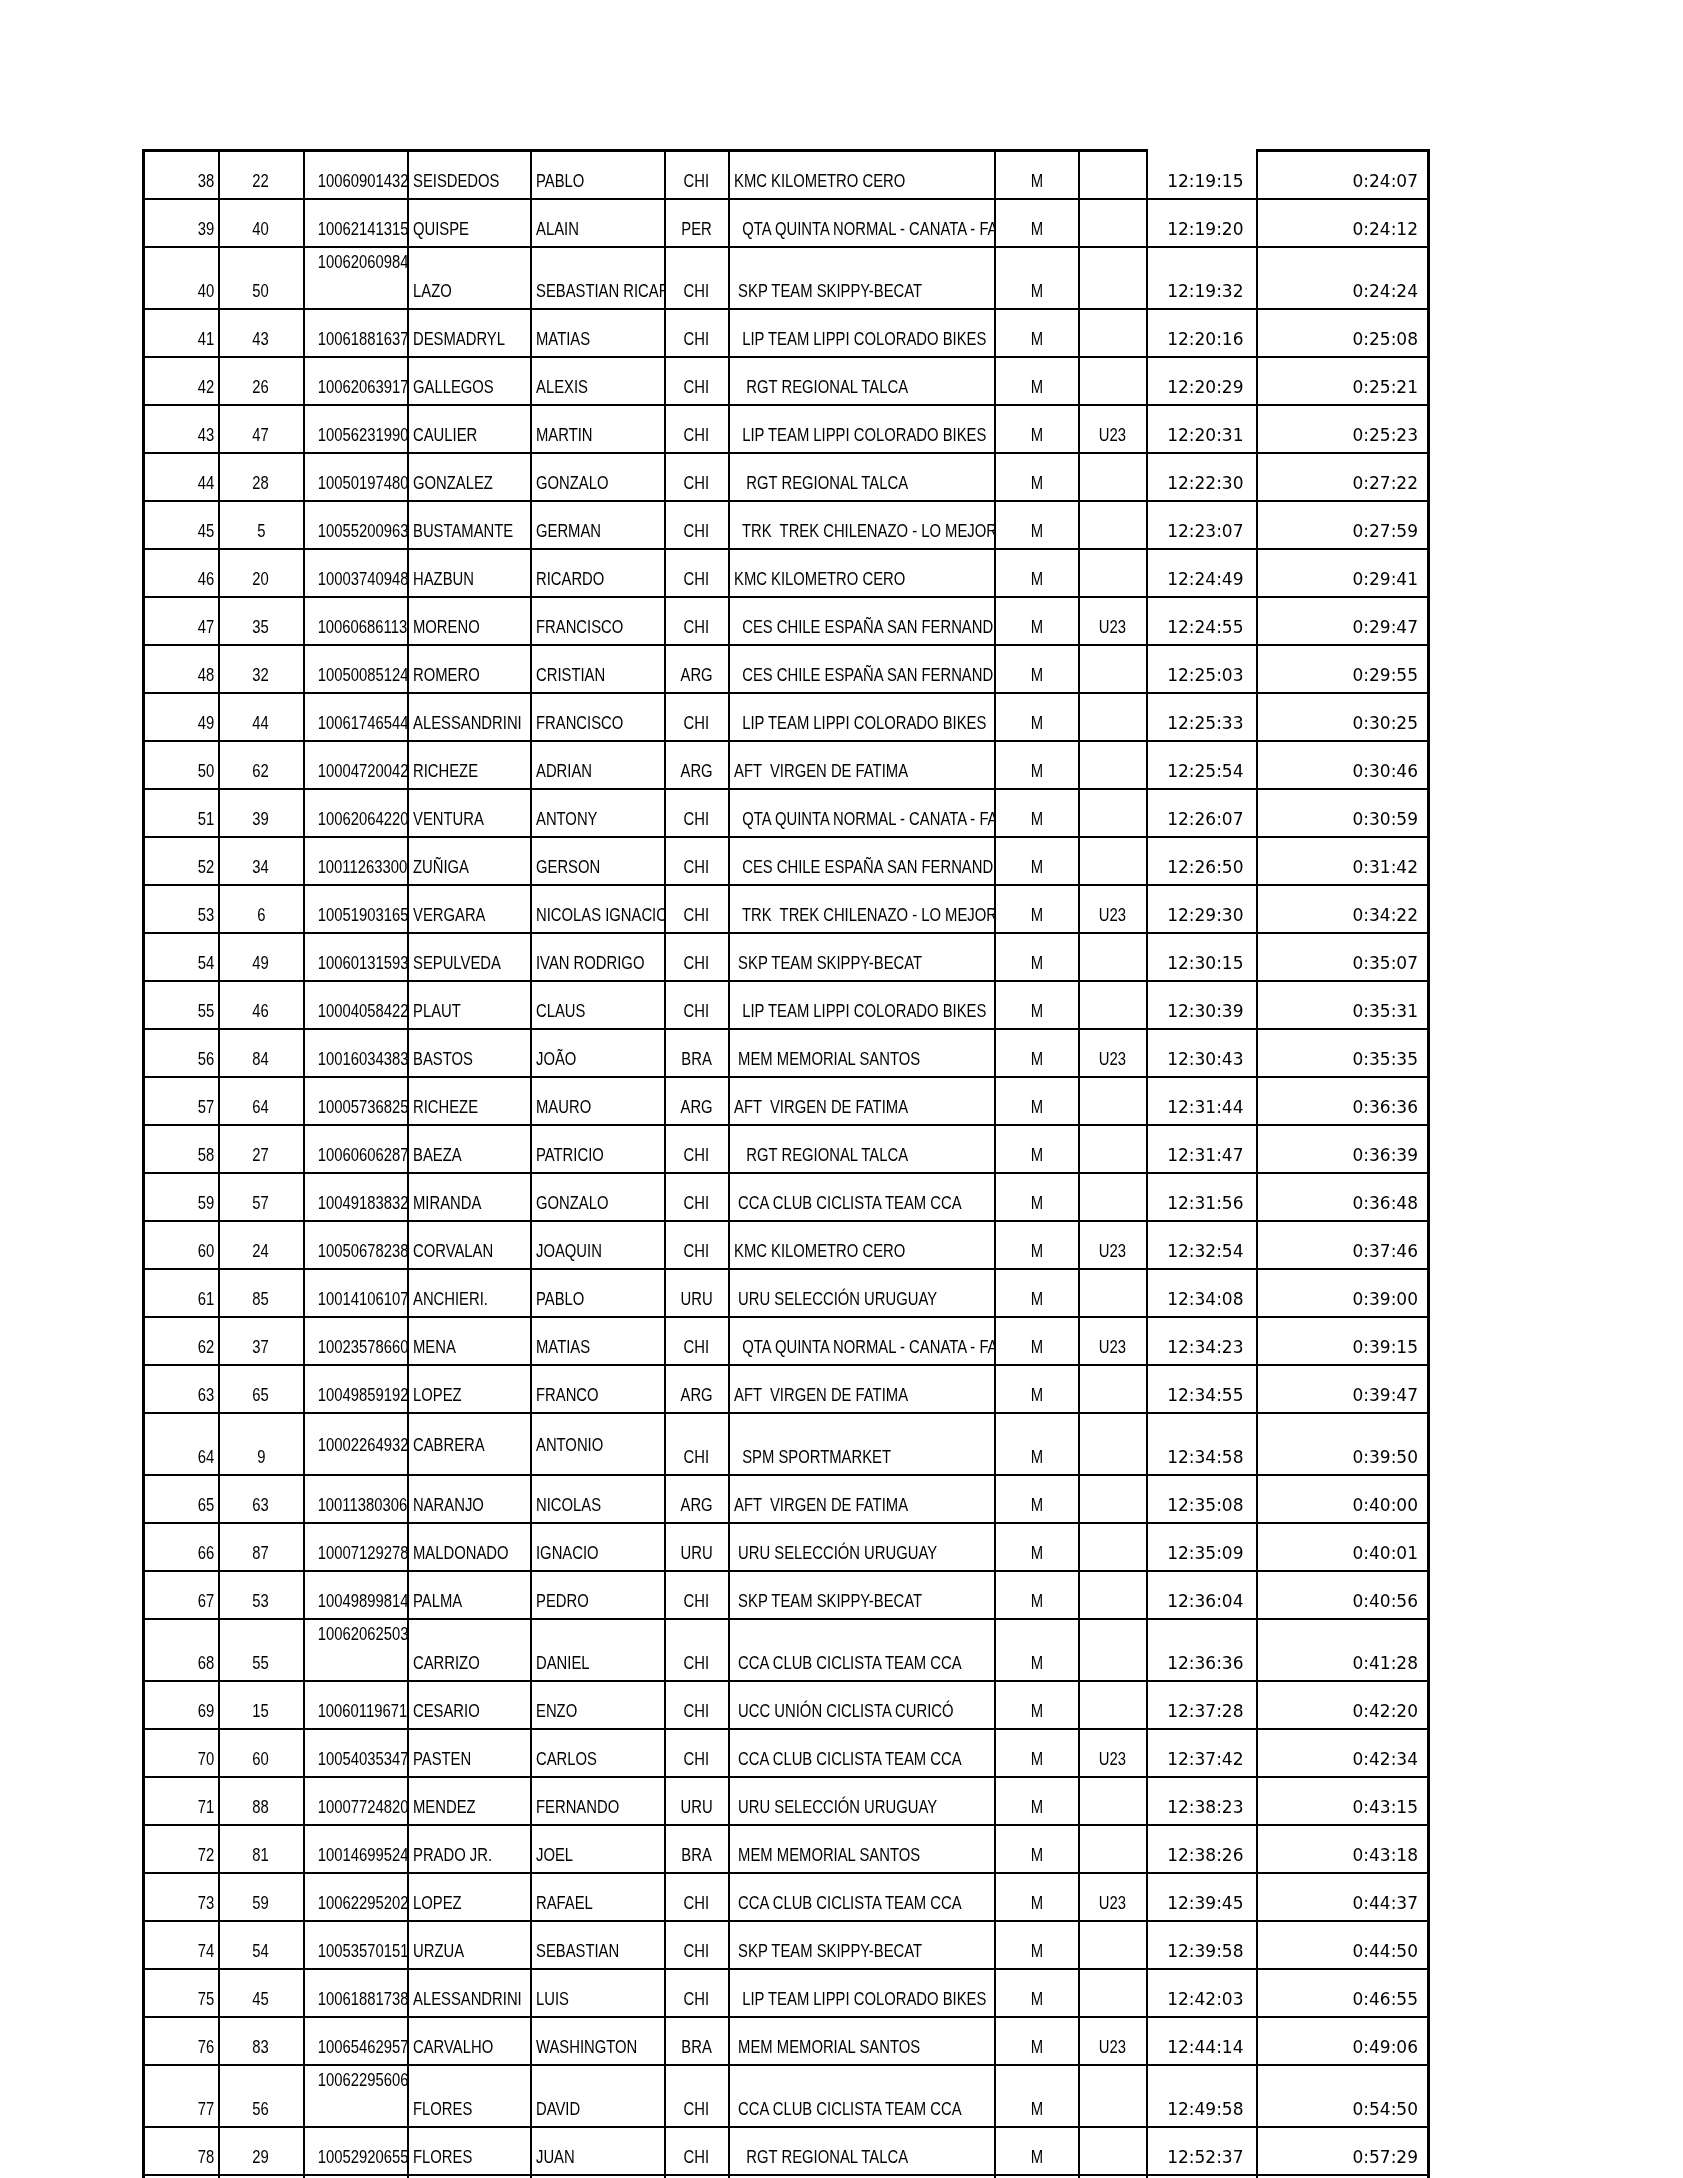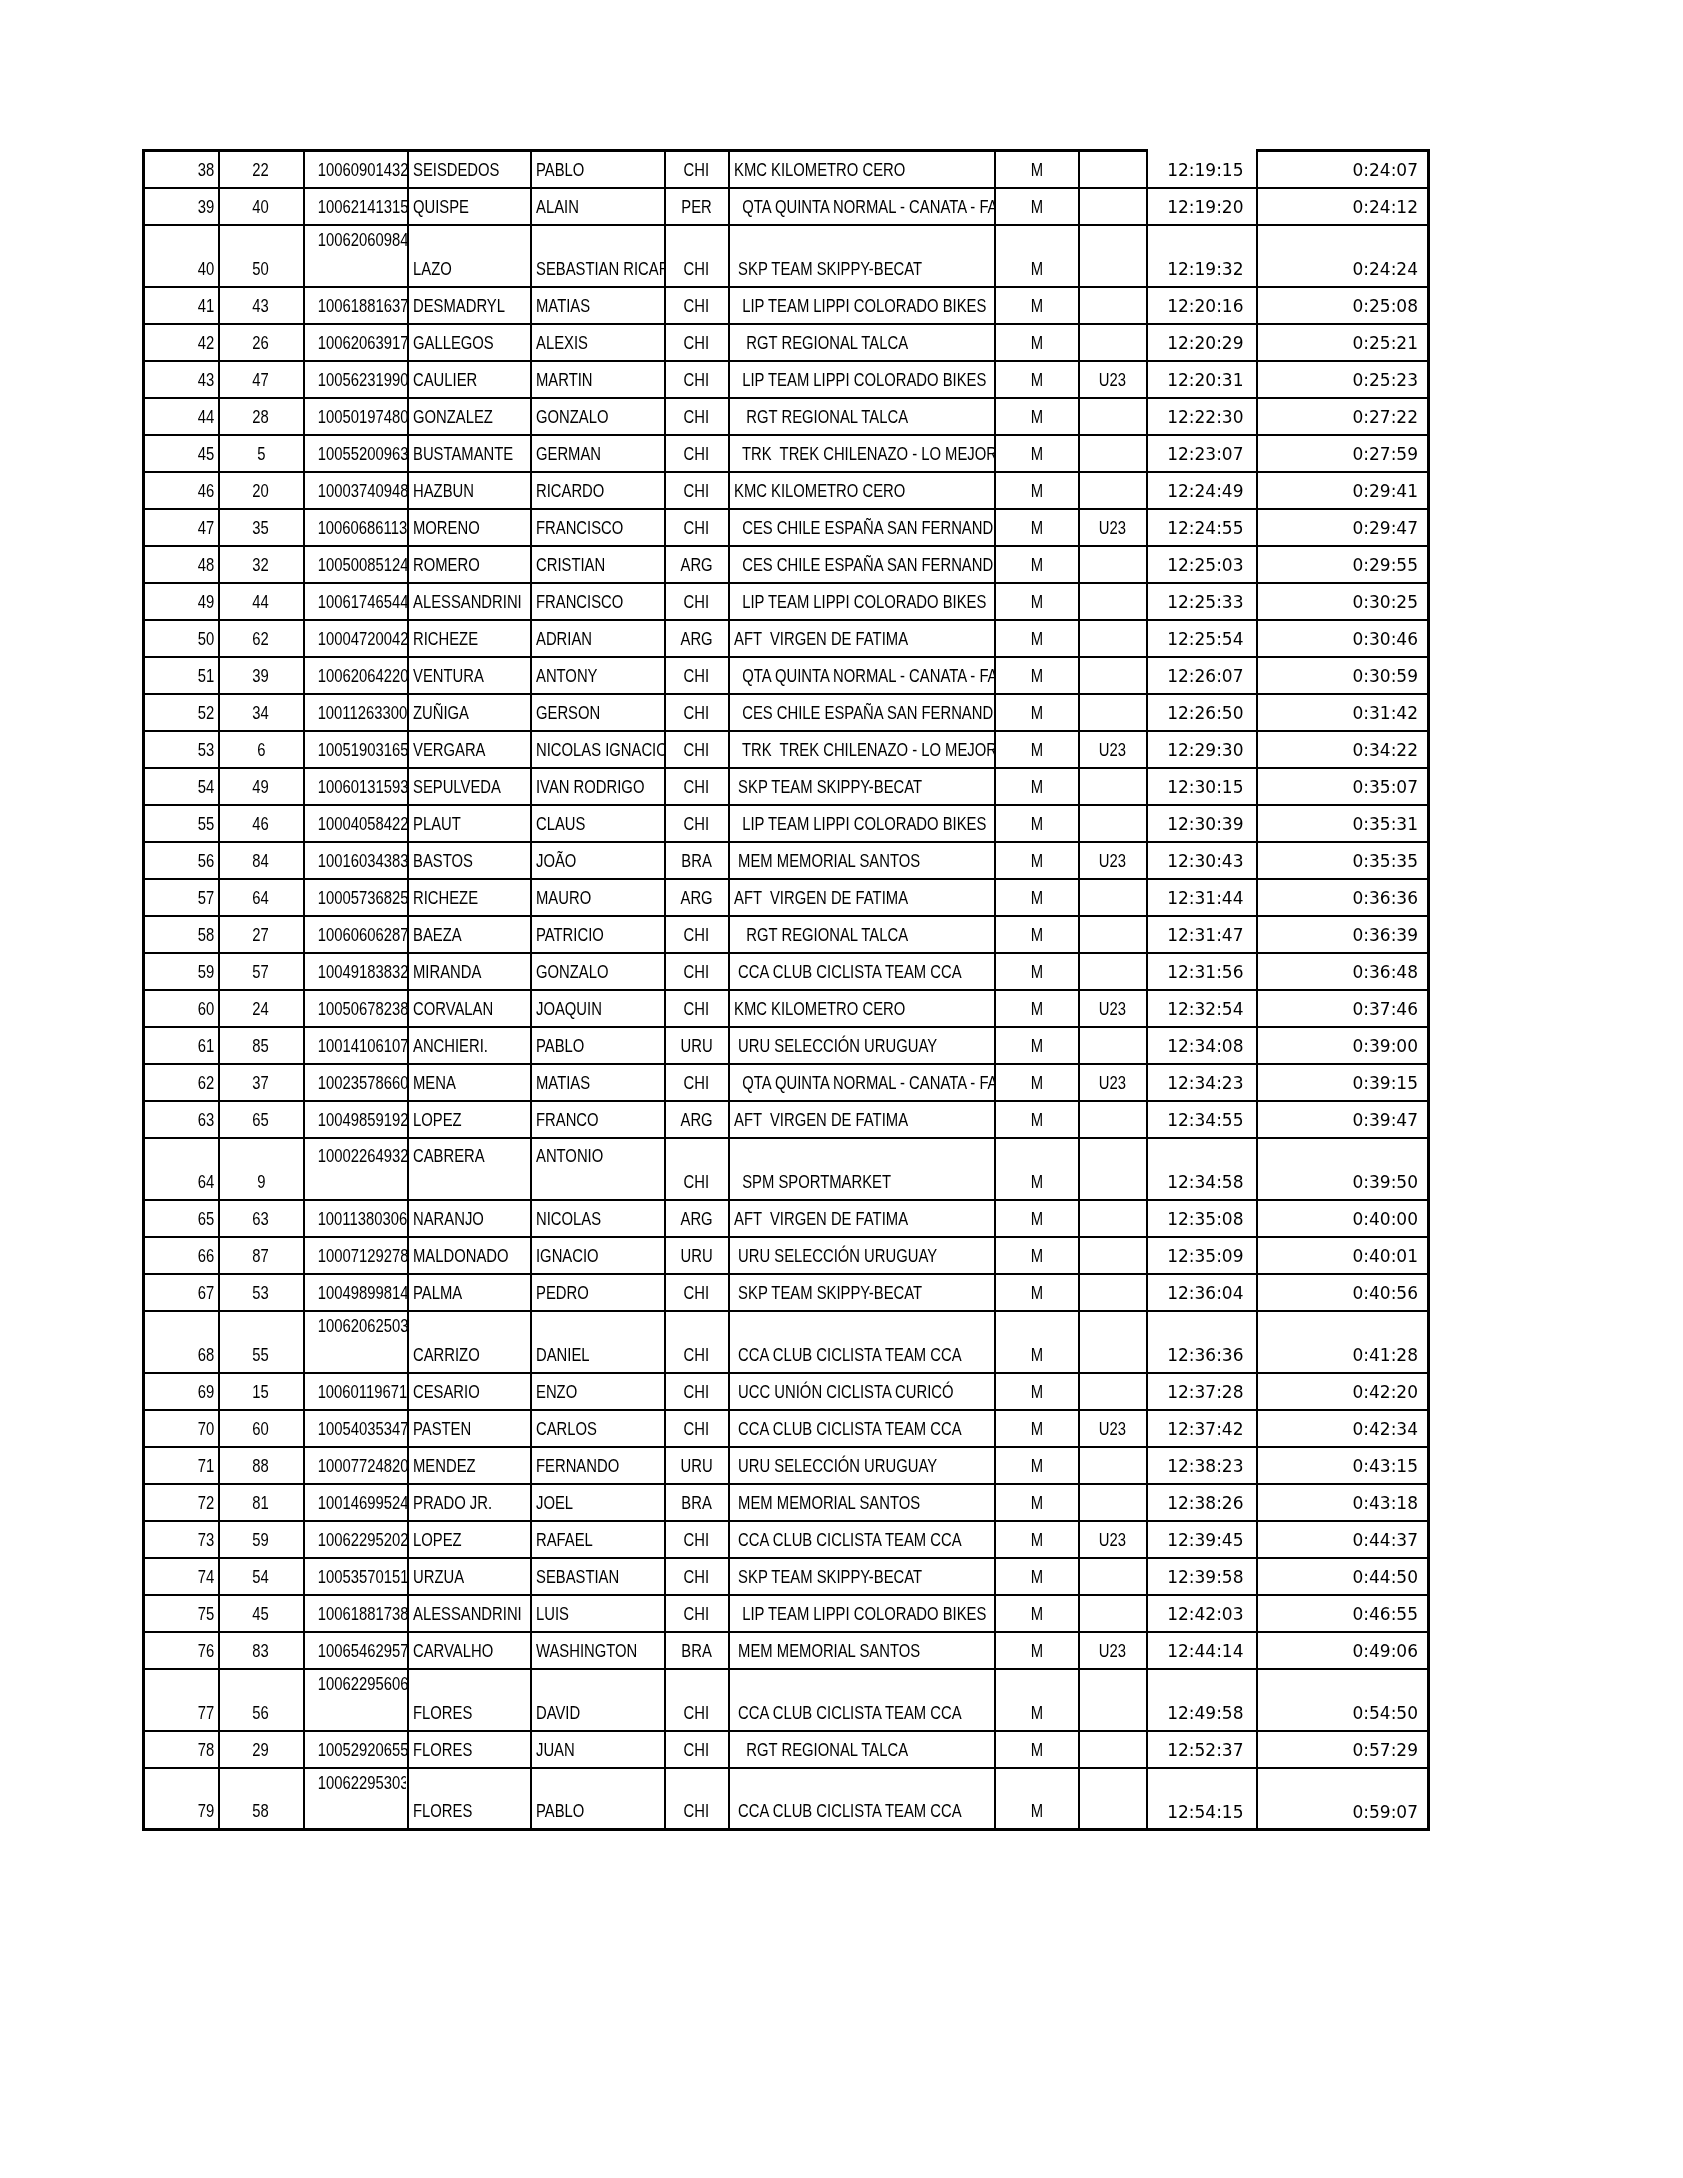--- a/index.html
+++ b/index.html
@@ -19,29 +19,29 @@
     width:1286px;
   }
   td{
     border-right:2px solid #000;
     border-bottom:2px solid #000;
     vertical-align:bottom;
     padding:0 0 6px 0;
     overflow:hidden;
     background:#fff;
   }
-  tr{height:37px;}
+  tr{height:48px;}
   tr.tall{height:62px;}
   td:first-child{border-left:3px solid #000;}
   td:last-child{border-right:3px solid #000;margin-top:44px;}
   tr:first-child td{border-top:3px solid #000;}
   tr:first-child td.c-time{border-top:none;}   
   tr:last-child td{border-bottom:3px solid #000;border-radius:10px;}
   td.vtop{vertical-align:top;padding-top:3px;margin-top:24px;}
-  td.vtop2{vertical-align:top;padding-top:6px;margin-top:40px;}
+  td.vtop2{vertical-align:top;padding-top:20px;margin-top:40px;}
 
   
   .cx{
     display:inline-block;
     font:19px "Liberation Sans",sans-serif;
     line-height:1.15;
     color:#000;
     transform:scaleX(0.78);
     transform-origin:50% 50%;
     white-space:pre;

